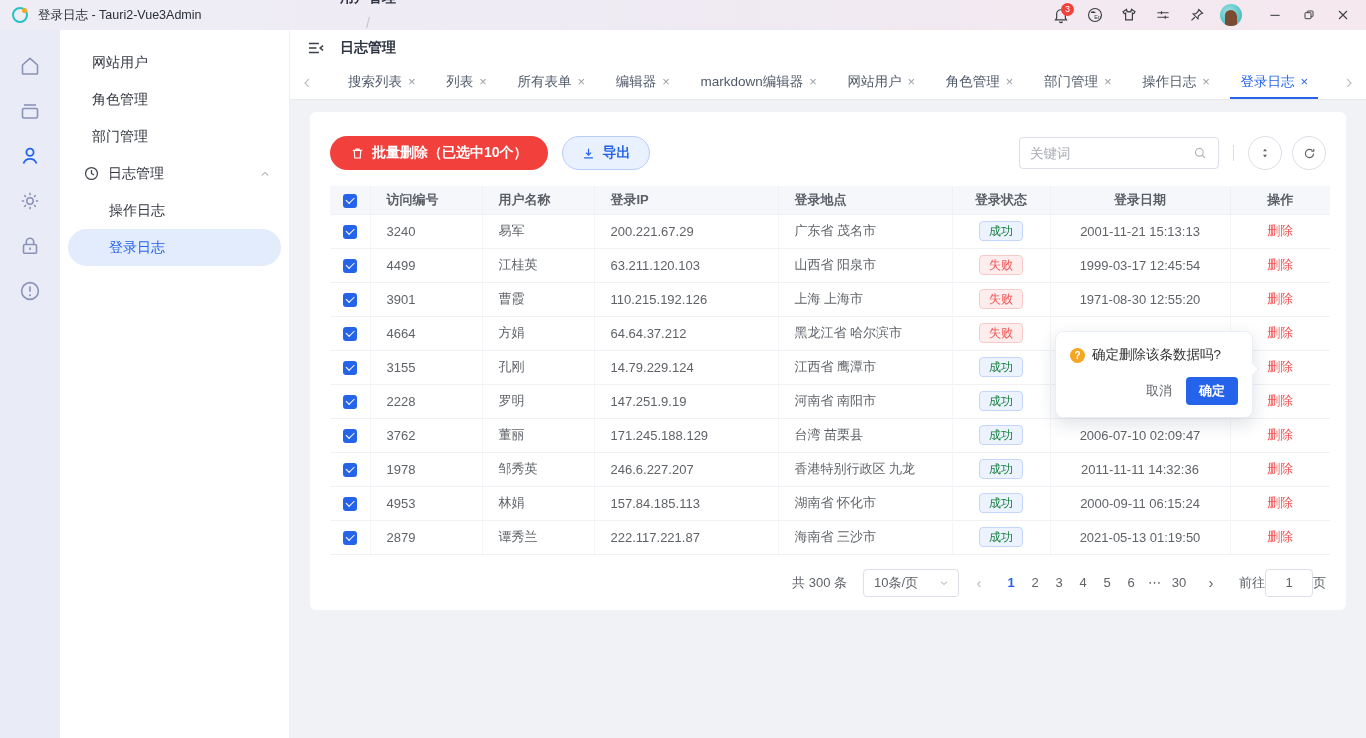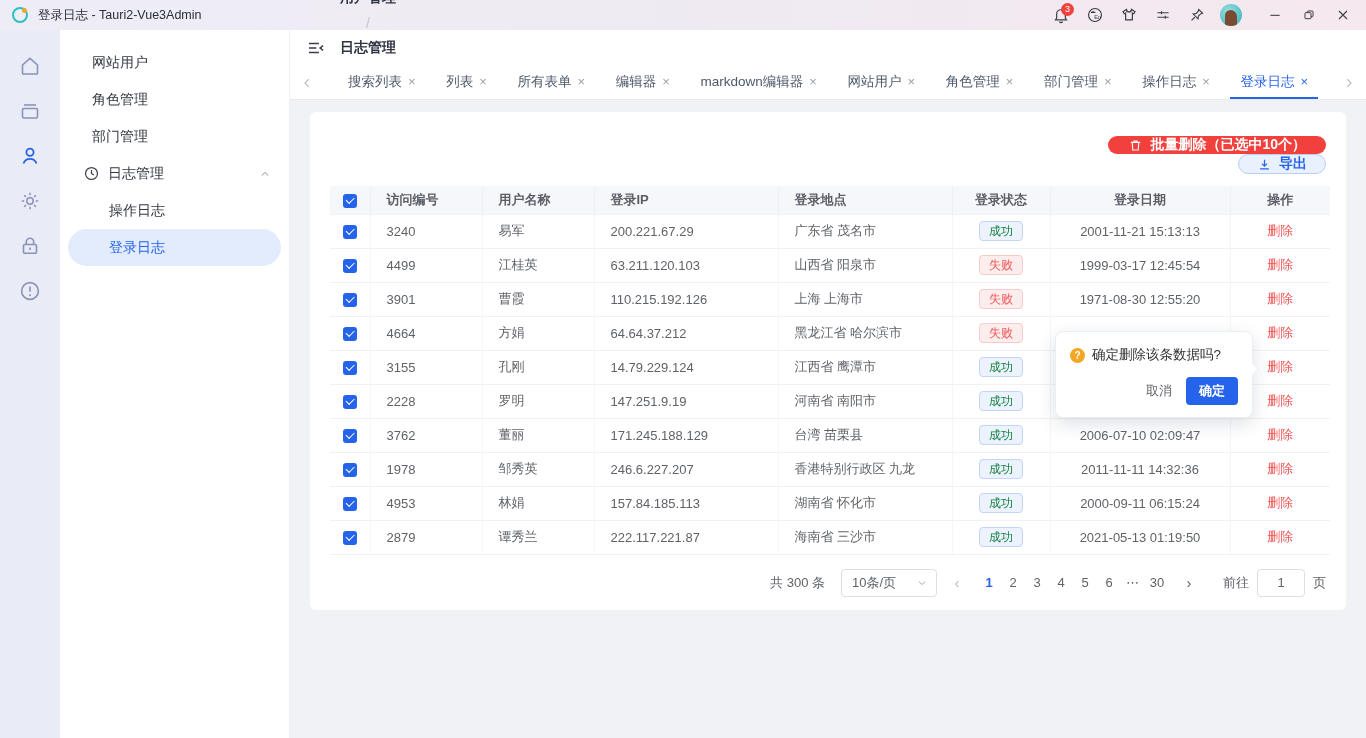--- a/index.html
+++ b/index.html
@@ -47,21 +47,21 @@
   .tab-list { flex:1; display:flex; align-items:stretch; justify-content:space-between; padding:0 14px; overflow:hidden; }
   .tab { display:flex; align-items:center; gap:6px; font-size:13.5px; color:#4e5969; padding:0 10px; cursor:pointer; white-space:nowrap; border-bottom:2px solid transparent; }
   .tab-x { font-size:13px; color:#9aa0a8; line-height:1; }
   .tab.active { color:#2563eb; border-bottom-color:#2563eb; }
   .tab.active .tab-x { color:#2563eb; }
 
   .content { flex:1; padding:12px 20px 0; background:#f0f2f5; }
   .card { background:#fff; border-radius:6px; height:498px; padding:24px 20px 0; }
 
   
-  .toolbar { display:flex; align-items:flex-end; height:34px; margin-bottom:16px;flex-direction:column; }
+  .toolbar { display:flex; align-items:center; height:34px; margin-bottom:16px; }
   .btn-danger { height:34px; border-radius:17px; background:#f2413d; color:#fff; border:none; font-size:14px; font-weight:bold;
     display:flex; align-items:center; gap:7px; padding:0 20px; cursor:pointer; font-family:inherit; }
   .btn-export { height:34px; border-radius:17px; background:#e9f0fe; color:#2563eb; border:1px solid #b9cdfc; font-size:14px; font-weight:bold;
     display:flex; align-items:center; gap:7px; padding:0 18px; margin-left:14px; cursor:pointer; font-family:inherit; }
   .toolbar-right { margin-left:auto; display:flex; align-items:center; }
   .search-box { width:200px; height:32px; border:1px solid #dcdfe6; border-radius:4px; display:flex; align-items:center; padding:0 10px; background:#fff; }
   .search-box input { border:none; outline:none; flex:1; font-size:13.5px; color:#303133; min-width:0; font-family:inherit; background:transparent; }
   .search-box input::placeholder { color:#a8abb2; }
   .search-box .sic { color:#b2b5bc; width:16px; height:16px; }
   .v-div { width:1px; height:16px; background:#dcdfe6; margin:0 14px; }
@@ -88,21 +88,21 @@
   .pagination { height:28px; margin-top:14px; display:flex; align-items:center; justify-content:flex-end; font-size:13px; color:#5f6368; gap:8px; }
   .total { margin-right:8px; }
   .pg-select { width:96px; height:28px; border:1px solid #dcdfe6; border-radius:4px; display:flex; align-items:center; padding:0 8px 0 10px; color:#5f6368; cursor:pointer; background:#fff; }
   .pg-select .car { margin-left:auto; width:12px; height:12px; color:#a8abb2; }
   .pg-chev { width:24px; text-align:center; font-size:15px; color:#b4b8bf; cursor:pointer; user-select:none; }
   .pg-chev.next { color:#5f6368; }
   .page-list { display:flex; }
   .page { min-width:24px; height:24px; line-height:24px; text-align:center; cursor:pointer; color:#5f6368; }
   .page.active { color:#2563eb; font-weight:bold; }
   .page.more { letter-spacing:1px; color:#5f6368; }
-  .goto { display:flex; align-items:center; gap:8px; margin-left:14px; }
+  .goto { display:flex; align-items:center; gap:0; margin-left:8px; }
   .goto input { width:48px; height:28px; border:1px solid #dcdfe6; border-radius:4px; text-align:center; font-size:13px; color:#5f6368; outline:none; font-family:inherit; }
 
   
   .popover { position:absolute; left:1055px; top:331px; width:198px; background:#fff; border:1px solid #ebeef5; border-radius:8px;
     box-shadow:0 6px 18px rgba(30,40,70,.14); padding:14px 14px 12px; z-index:50; }
   .popover .arrow { position:absolute; right:-5px; top:32px; width:10px; height:10px; background:#fff; border-right:1px solid #ebeef5; border-top:1px solid #ebeef5; transform:rotate(45deg); }
   .pop-msg { display:flex; align-items:center; gap:7px; font-size:13.5px; color:#303133; }
   .q-icon { width:15px; height:15px; border-radius:50%; background:#f5a623; color:#fff; font-size:10px; font-weight:bold; display:flex; align-items:center; justify-content:center; flex:0 0 15px; }
   .pop-actions { display:flex; justify-content:flex-end; align-items:center; gap:14px; margin-top:13px; }
   .pop-cancel { font-size:13px; color:#5f6368; background:none; border:none; cursor:pointer; font-family:inherit; }
@@ -325,20 +325,44 @@
             <span>批量删除（已选中10个）</span>
           </button>
           <button class="btn-export">
             <span>
               <svg width="15" height="15" viewBox="0 0 24 24" fill="none" stroke="currentColor" stroke-width="1.9">
                   <path d="M12 4.5v9.5M8 10.5l4 4 4-4M5 19h14"></path>
                 </svg>
             </span>
             <span>导出</span>
           </button>
+          <div class="toolbar-right">
+            <div class="search-box">
+              <input placeholder="关键词" style="">
+              <span class="sic">
+                <svg viewBox="0 0 24 24" fill="none" stroke="currentColor" stroke-width="1.8">
+                    <circle cx="11" cy="11" r="5.8"></circle>
+                    <path d="M15.6 15.6 19.5 19.5"></path>
+                  </svg>
+              </span>
+            </div>
+            <span class="v-div"></span>
+            <span class="circle-btn">
+              <svg width="14" height="14" viewBox="0 0 24 24" fill="currentColor">
+                  <path d="M12 4.5 15.4 9H8.6z"></path>
+                  <path d="M12 19.5 8.6 15h6.8z"></path>
+                </svg>
+            </span>
+            <span class="circle-btn">
+              <svg width="15" height="15" viewBox="0 0 24 24" fill="none" stroke="currentColor" stroke-width="1.8">
+                  <path d="M18.6 12a6.6 6.6 0 1 1-1.9-4.6"></path>
+                  <path d="M18.8 4.8v3.6h-3.6"></path>
+                </svg>
+            </span>
+          </div>
         </div>
 
         <table>
           <colgroup>
             <col style="width:40px">
               <col style="width:112px">
               <col style="width:112px">
               <col style="width:184px">
             <col style="width:174px">
               <col style="width:98px">

